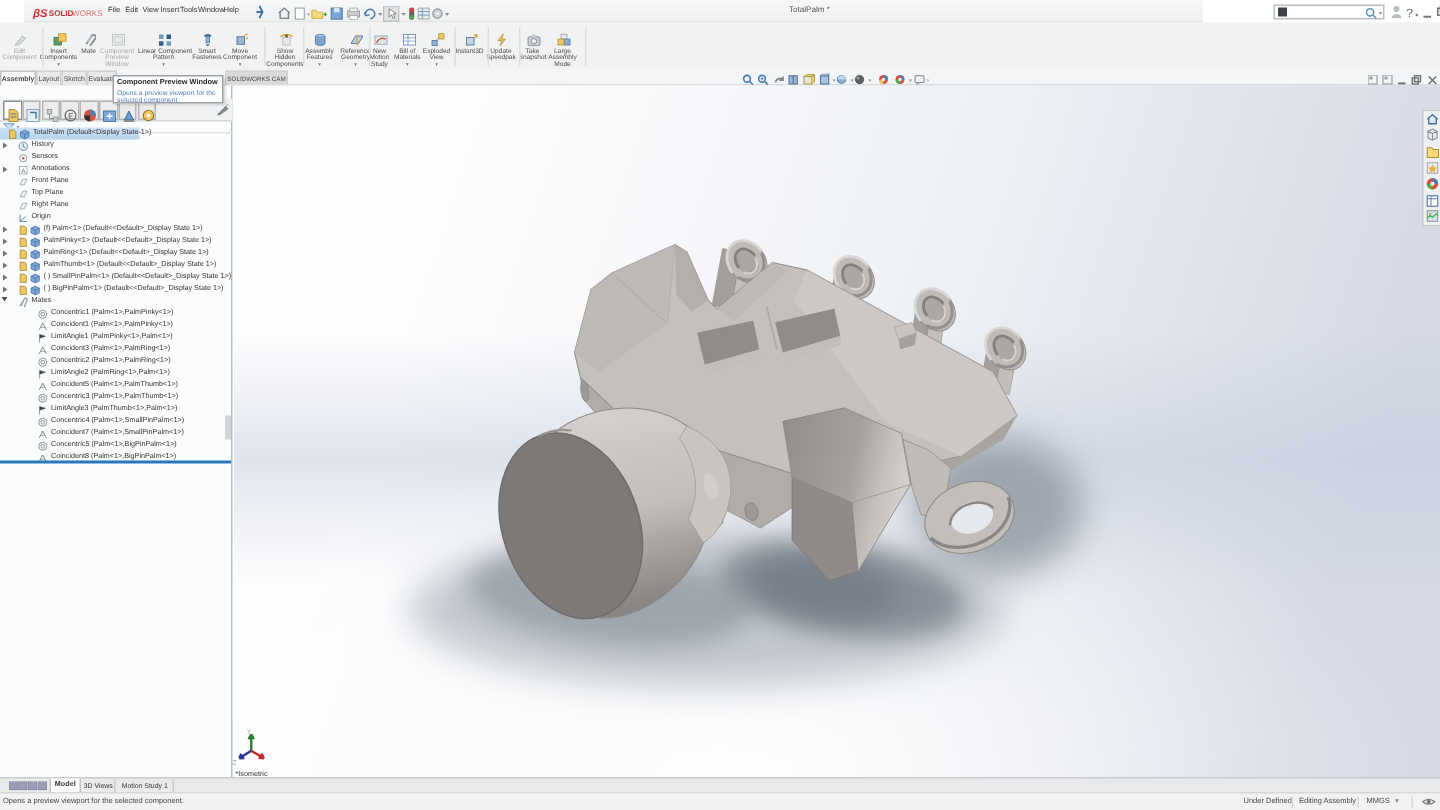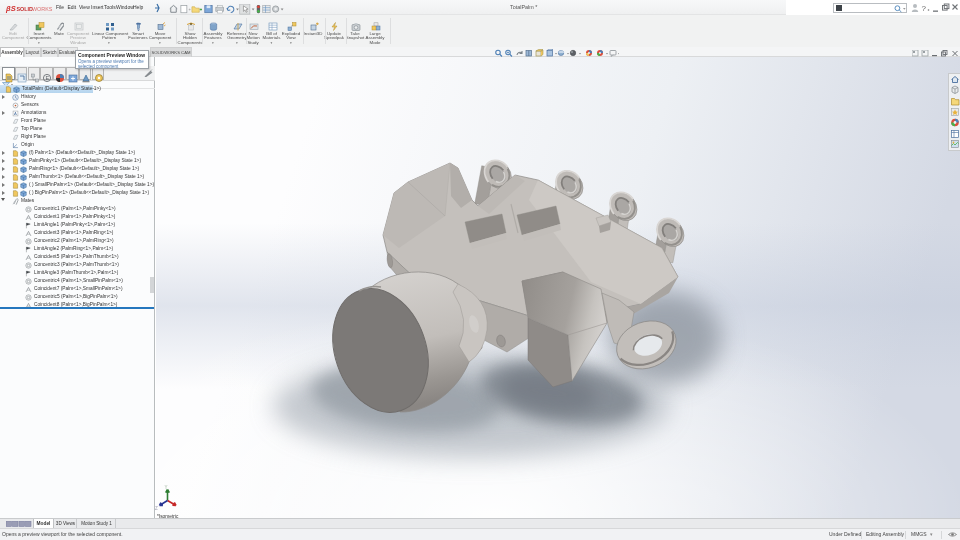--- a/index.html
+++ b/index.html
@@ -1,18 +1,18 @@
 <!DOCTYPE html>
 <html><head><meta charset="utf-8"><style>
 *{margin:0;padding:0;box-sizing:border-box}
 html,body{width:960px;height:540px;overflow:hidden;font-family:"Liberation Sans",sans-serif}
 #app{position:relative;width:960px;height:540px;background:#fff}
 .abs{position:absolute}
 
-#titlebar{position:absolute;left:0;top:0;width:786px;height:15px;background:linear-gradient(#f7f8f9,#eff0f1);border-bottom:1px solid #e3e4e5}
+#titlebar{position:absolute;left:16px;top:0;width:786px;height:15px;background:linear-gradient(#f7f8f9,#eff0f1);border-bottom:1px solid #e3e4e5}
 .menu{position:absolute;top:4px;font-size:5px;color:#333}
 
 #ribbon{position:absolute;left:0;top:15px;width:960px;height:32px;background:#f1f2f2}
 .rbtn{position:absolute;top:2px;height:30px;text-align:center;font-size:4.4px;color:#4d4d4d;line-height:4.8px}
 .rbtn div{white-space:nowrap}
 .rbtn .ic{display:block;margin:5px auto 1.5px auto;width:8px;height:8px}
 .rbtn.dis{color:#a8a8a8}
 .rsep{position:absolute;top:3px;height:26px;width:1px;background:#dddedf}
 
 #tabrow{position:absolute;left:0;top:47px;width:960px;height:10px;background:#f4f5f6;border-bottom:1px solid #d8d9da}

